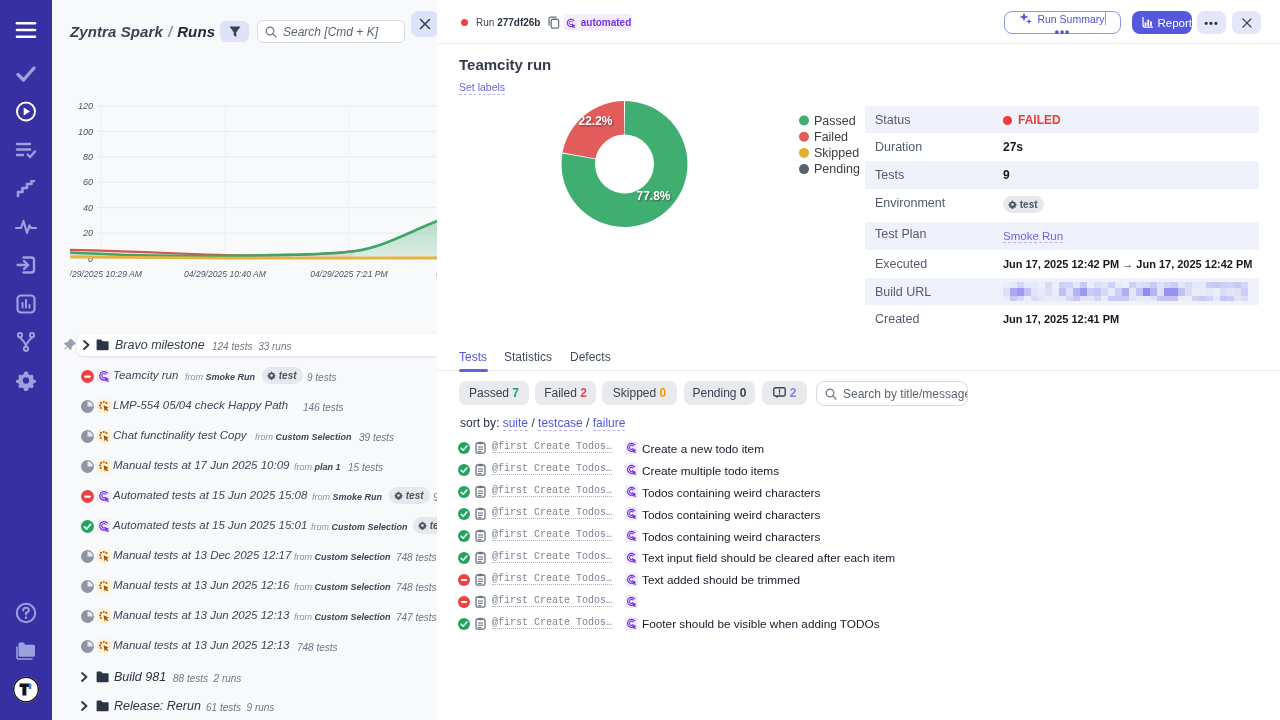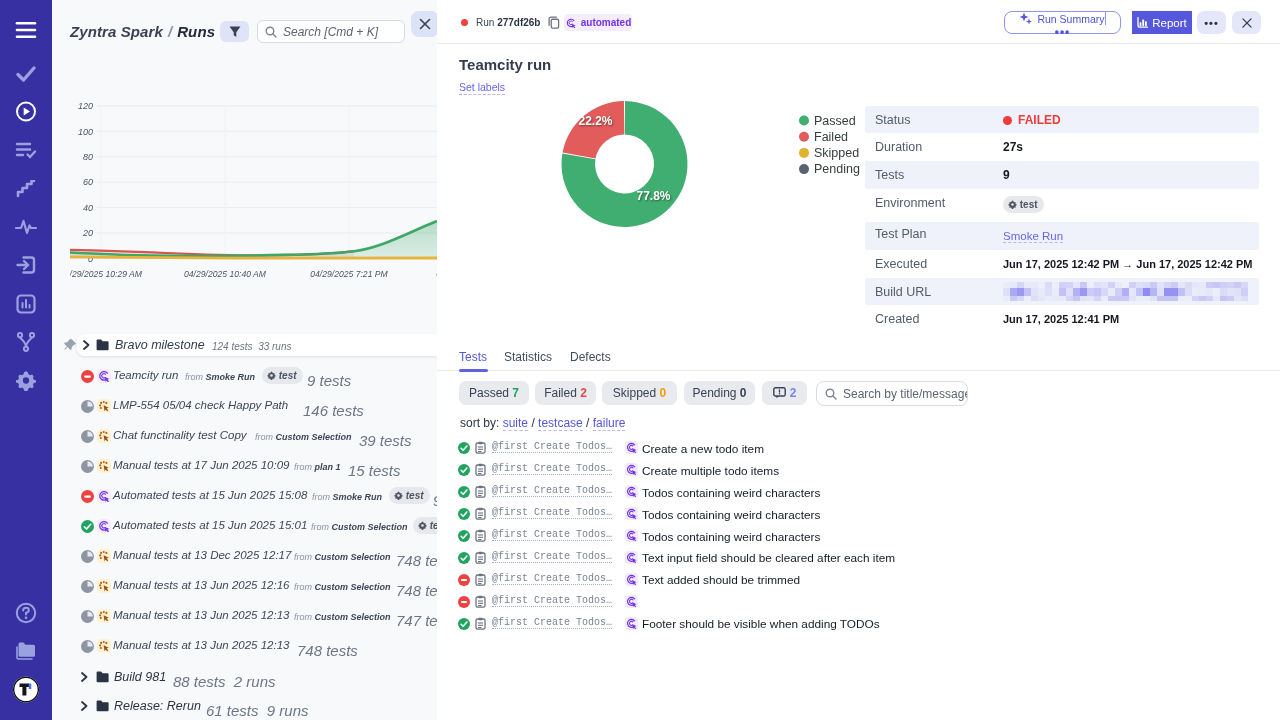--- a/index.html
+++ b/index.html
@@ -21,21 +21,21 @@
   
   .lp-tabs { position:absolute; left:0; top:74px; width:385px; height:16px; }
   .lp-tabs .t { position:absolute; font-size:11px; font-weight:600; color:#3e4757; top:0; }
   
   .runrow { position:absolute; left:0; width:385px; height:30px; overflow:hidden; }
   .runrow .status { position:absolute; left:29px; top:9px; width:13px; height:13px; }
   .runrow .ticon { position:absolute; left:45px; top:8px; width:14px; height:14px; border-radius:4px; }
   .runrow .title { position:absolute; left:61px; top:8px; font-size:11.5px; white-space:nowrap; color:#3e4757; white-space:nowrap; }
   .runrow .meta { font-size:9px; white-space:nowrap; color:#8b93a3; font-weight:normal; }
   .runrow .meta b { color:#3e4757; }
-  .runrow .cnt { font-size:15px; color:#6d7686; font-weight:normal; white-space:nowrap; }
+  .runrow .cnt { font-size:10px; color:#6d7686; font-weight:normal; white-space:nowrap; }
   .pill { display:inline-block; white-space:nowrap; background:#e7e8ec; border-radius:10px; font-size:10px; font-weight:bold; color:#4b5563; padding:2px 6px 2px 5px; line-height:13px; }
   
   #rightpanel { position:absolute; left:437px; top:0; width:843px; height:720px; background:#fff; }
   .rp-head { position:absolute; left:0; top:0; width:843px; height:44px; border-bottom:1px solid #e8eaee; }
   .rowlabel { color:#525c6b; font-size:12.5px; }
   .rowvalue { color:#15181e; font-size:12px; }
 </style>
 </head>
 <body>
   <div id="sidebar">
@@ -457,21 +457,21 @@
 <div style="position:absolute;left:567px;top:11px;width:117px;height:23px;border:1px solid #8f94ec;border-radius:8px;background:#fff;display:flex;align-items:center;flex-direction:column;">
   <div style="flex:1;display:flex;align-items:center;justify-content:center;border-right:1px solid #8f94ec;height:100%;">
     <svg width="13" height="13" viewBox="0 0 13 13" style="margin-right:5px">
             <path fill="#5558dd" d="M5 0.5 L6.2 3.8 L9.5 5 L6.2 6.2 L5 9.5 L3.8 6.2 L0.5 5 L3.8 3.8 Z"></path>
             <path fill="#5558dd" d="M10 6.5 L10.8 8.7 L13 9.5 L10.8 10.3 L10 12.5 L9.2 10.3 L7 9.5 L9.2 8.7 Z"></path>
           </svg>
     <span style="font-size:10.5px;color:#4d51da;font-weight:500;">Run Summary</span>
   </div>
   <div style="width:26px;display:flex;align-items:center;justify-content:center;color:#4d51da;font-weight:bold;font-size:12px;letter-spacing:1px;">•••</div>
 </div>
-<div style="position:absolute;left:695px;top:11px;width:60px;height:23px;background:#5558dd;border-radius:0;display:flex;align-items:center;justify-content:center;">
+<div style="position:absolute;left:695px;top:11px;width:60px;height:23px;background:#5558dd;border-radius:8px;display:flex;align-items:center;justify-content:flex-end;">
   <svg width="11" height="11" viewBox="0 0 11 11" style="margin-right:4px">
           <g fill="#fff">
             <rect x="2.6" y="5.3" width="1.8" height="3.9" rx="0.7"></rect>
             <rect x="5.3" y="2.6" width="1.8" height="6.6" rx="0.7"></rect>
             <rect x="8" y="4.2" width="1.8" height="5" rx="0.7"></rect>
           </g>
           <path d="M1 0.5 V8 Q1 10.2 3.2 10.2 H10.5" stroke="#fff" stroke-width="1.3" fill="none" stroke-linecap="round"></path>
         </svg>
   <span style="font-size:11.5px;color:#fff;font-weight:500;">Report</span>
 </div>

